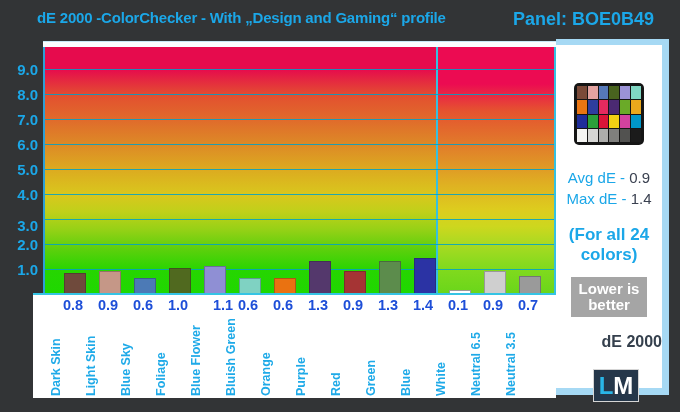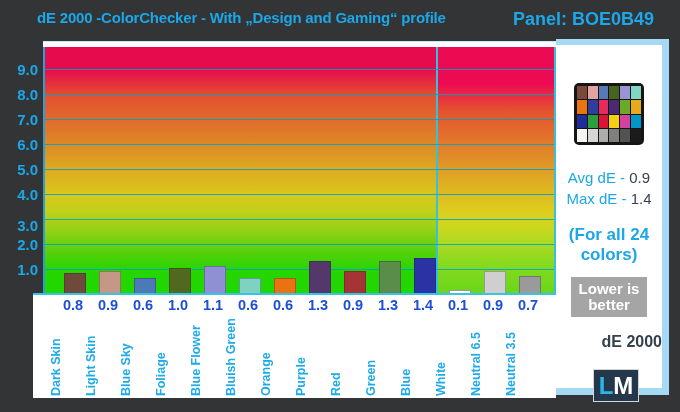--- a/index.html
+++ b/index.html
@@ -110,21 +110,21 @@
 
   <div class="bottom-panel" id="xpanel">
       <div class="val" style="left: 23px;">0.8</div>
       <div class="cat" style="left: 32px; top: 85px;">Dark Skin</div>
       <div class="val" style="left: 58px;">0.9</div>
       <div class="cat" style="left: 67px; top: 85px;">Light Skin</div>
       <div class="val" style="left: 93px;">0.6</div>
       <div class="cat" style="left: 102px; top: 85px;">Blue Sky</div>
       <div class="val" style="left: 128px;">1.0</div>
       <div class="cat" style="left: 137px; top: 85px;">Foliage</div>
-      <div class="val" style="left: 163px;">1.1</div>
+      <div class="val" style="left: 173px;">1.1</div>
       <div class="cat" style="left: 172px; top: 85px;">Blue Flower</div>
       <div class="val" style="left: 198px;">0.6</div>
       <div class="cat" style="left: 207px; top: 85px;">Bluish Green</div>
       <div class="val" style="left: 233px;">0.6</div>
       <div class="cat" style="left: 242px; top: 85px;">Orange</div>
       <div class="val" style="left: 268px;">1.3</div>
       <div class="cat" style="left: 277px; top: 85px;">Purple</div>
       <div class="val" style="left: 303px;">0.9</div>
       <div class="cat" style="left: 312px; top: 85px;">Red</div>
       <div class="val" style="left: 338px;">1.3</div>

